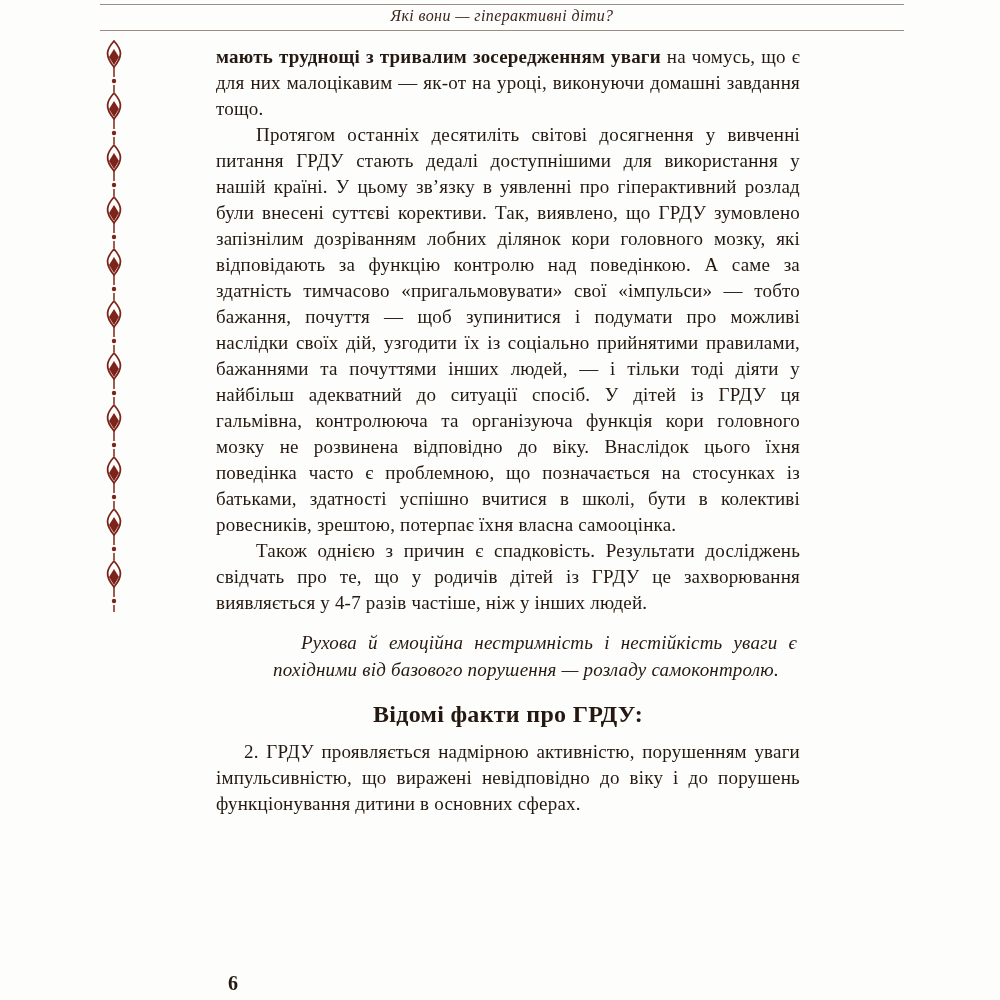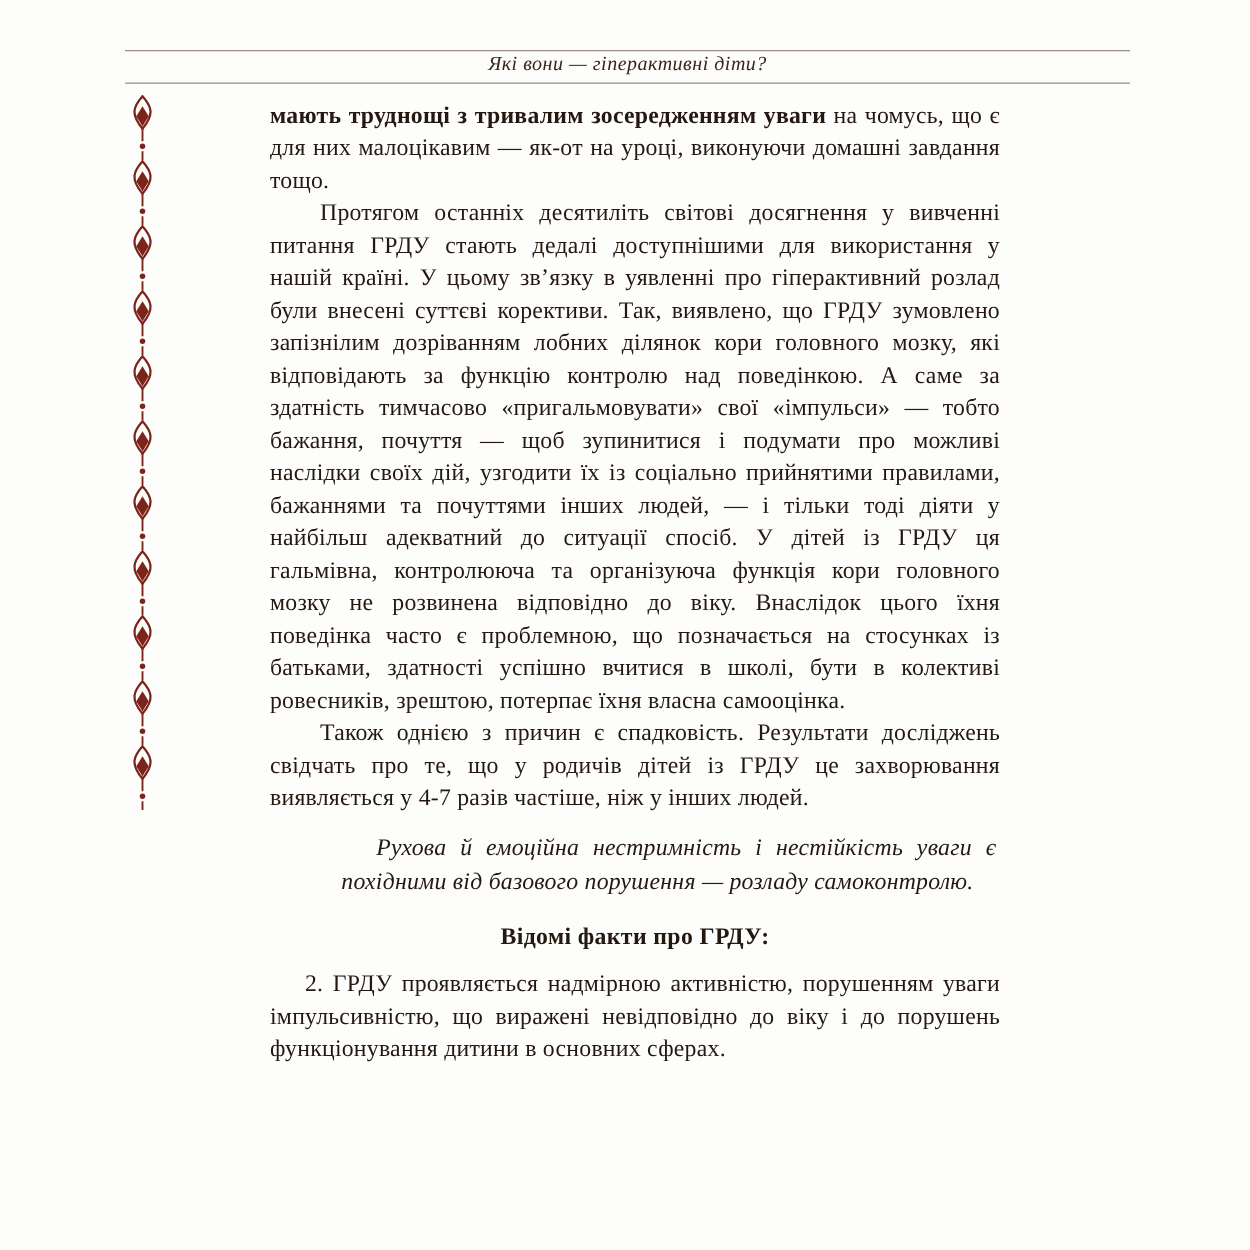--- a/index.html
+++ b/index.html
@@ -11,21 +11,20 @@
     height: 1000px;
     background: #fdfdfb;
     font-family: "Liberation Serif", "DejaVu Serif", serif;
     color: #241811;
     overflow: hidden;
   }
   .page {
     position: relative;
     width: 1000px;
     height: 780px;
-    margin-top: 36px;
   }
   .rule {
     position: absolute;
     left: 100px;
     width: 804px;
     height: 1px;
     background: #9b8d85;
   }
   .rule-top { top: 4px; }
   .rule-bottom { top: 30px; }
@@ -72,21 +71,21 @@
     font-weight: normal;
     font-style: italic;
     font-size: 19px;
     line-height: 27px;
     text-align: justify;
     text-indent: 28px;
   }
   .facts-heading {
     margin: 18px 0 12px 0;
     text-align: center;
-    font-size: 19px;
+    font-size: 24px;
     font-weight: bold;
     letter-spacing: 0.3px;
   }
   .para.fact {
     text-indent: 28px;
   }
   .page-number {
     position: absolute;
     left: 228px;
     top: 972px;

